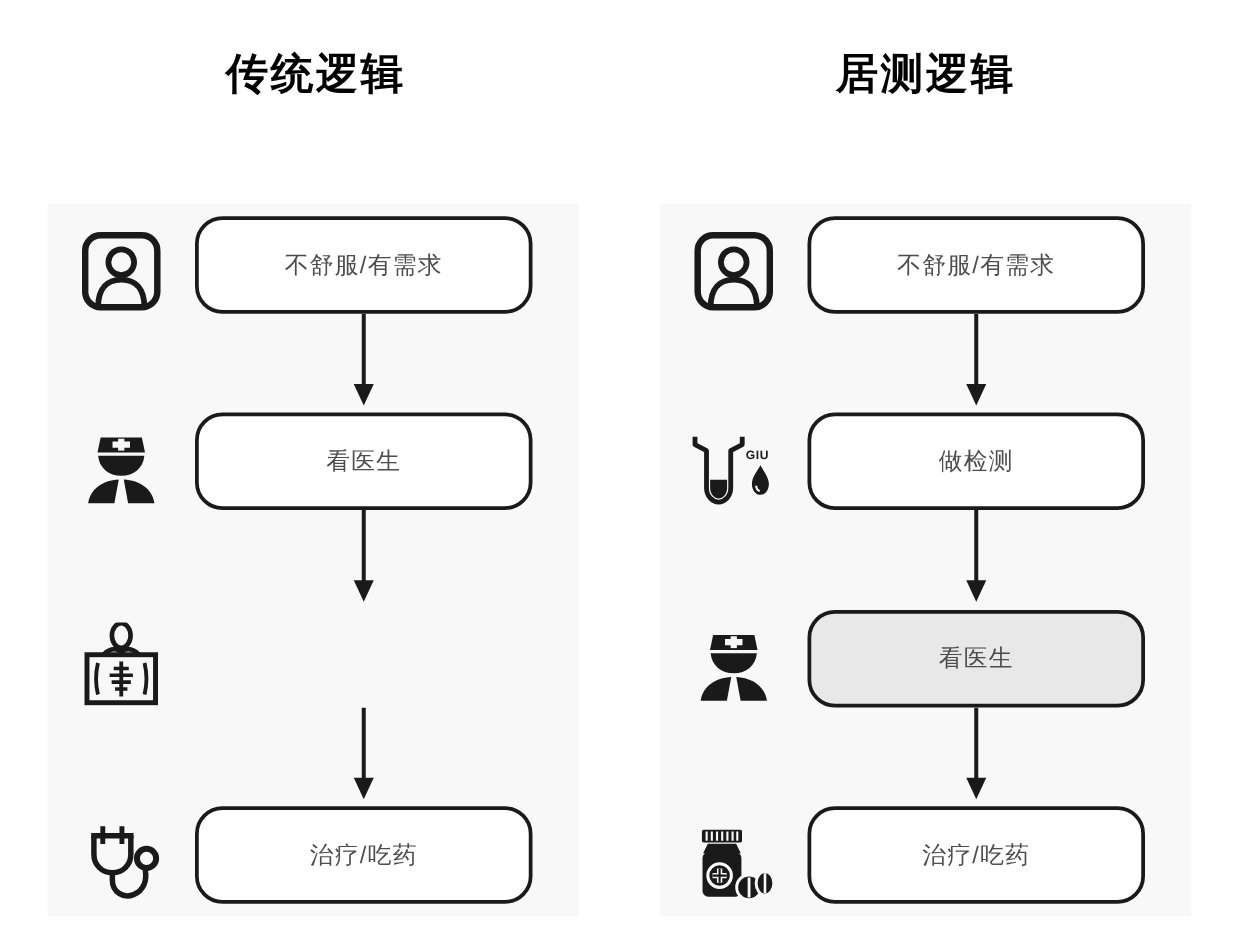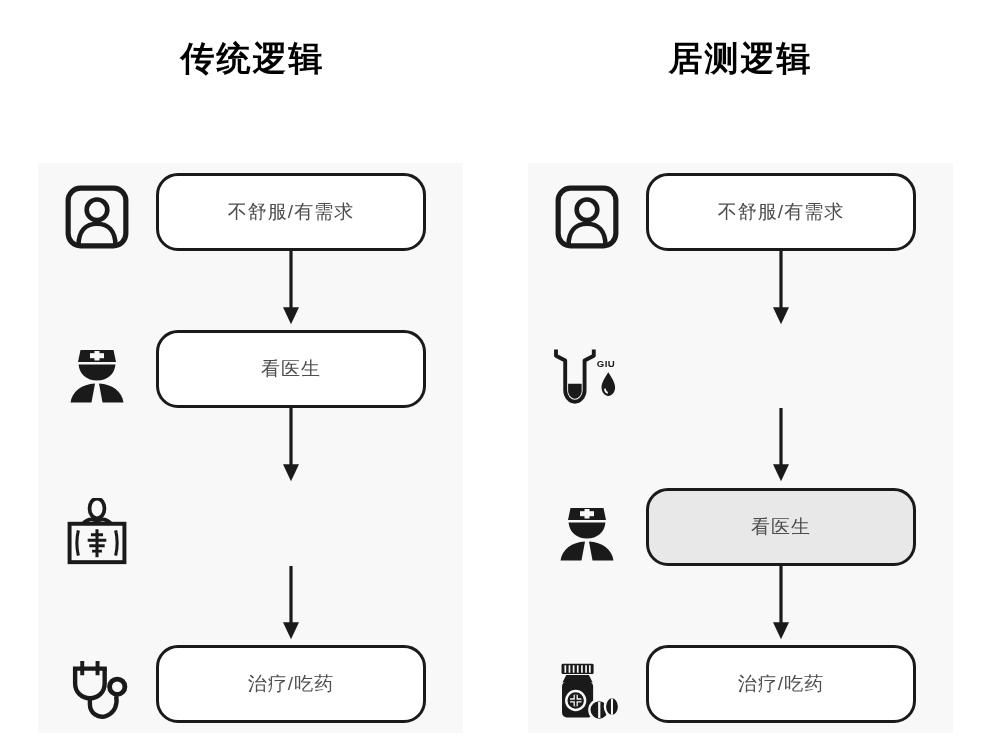--- a/index.html
+++ b/index.html
@@ -175,20 +175,21 @@
     <div class="step-row">
       <div class="icon-cell">
         <svg width="78" height="62" viewBox="0 0 80 64">
           <path class="stroke" stroke-linejoin="round" d="M8 3.5 V10 L17.5 15 V46 C17.5 52.5 22.5 57.5 27.5 57.5 C32.5 57.5 37.5 52.5 37.5 46 V15 L47 10 V3.5" stroke-width="4"></path>
           <path class="fill" d="M20.5 39 V46 C20.5 50.8 24 54.5 27.5 54.5 C31 54.5 34.5 50.8 34.5 46 V39 Z"></path>
           <text class="tube-label" x="50" y="22">GIU</text>
           <path class="fill" d="M62 27 C58.5 33 55 37.5 55 42.5 C55 48 58.5 51.5 62 51.5 C65.5 51.5 69 48 69 42.5 C69 37.5 65.5 33 62 27 Z"></path>
           <path d="M58.5 44 C58.7 46.5 60 48 61.5 48.3" stroke="#f8f8f8" stroke-width="1.8" fill="none"></path>
         </svg>
       </div>
+      <div class="box" data-highlighted="false">做检测</div>
     </div>
 
     <div class="gap-row">
       <div class="gap-spacer"></div>
       <div class="arrow-zone">
         <svg class="arrow" viewBox="0 0 22 79" preserveAspectRatio="none">
           <line x1="11" y1="0" x2="11" y2="58" stroke="#1a1a1a" stroke-width="3.2"></line>
           <polygon points="3,56 19,56 11,73" fill="#1a1a1a"></polygon>
         </svg>
       </div>

